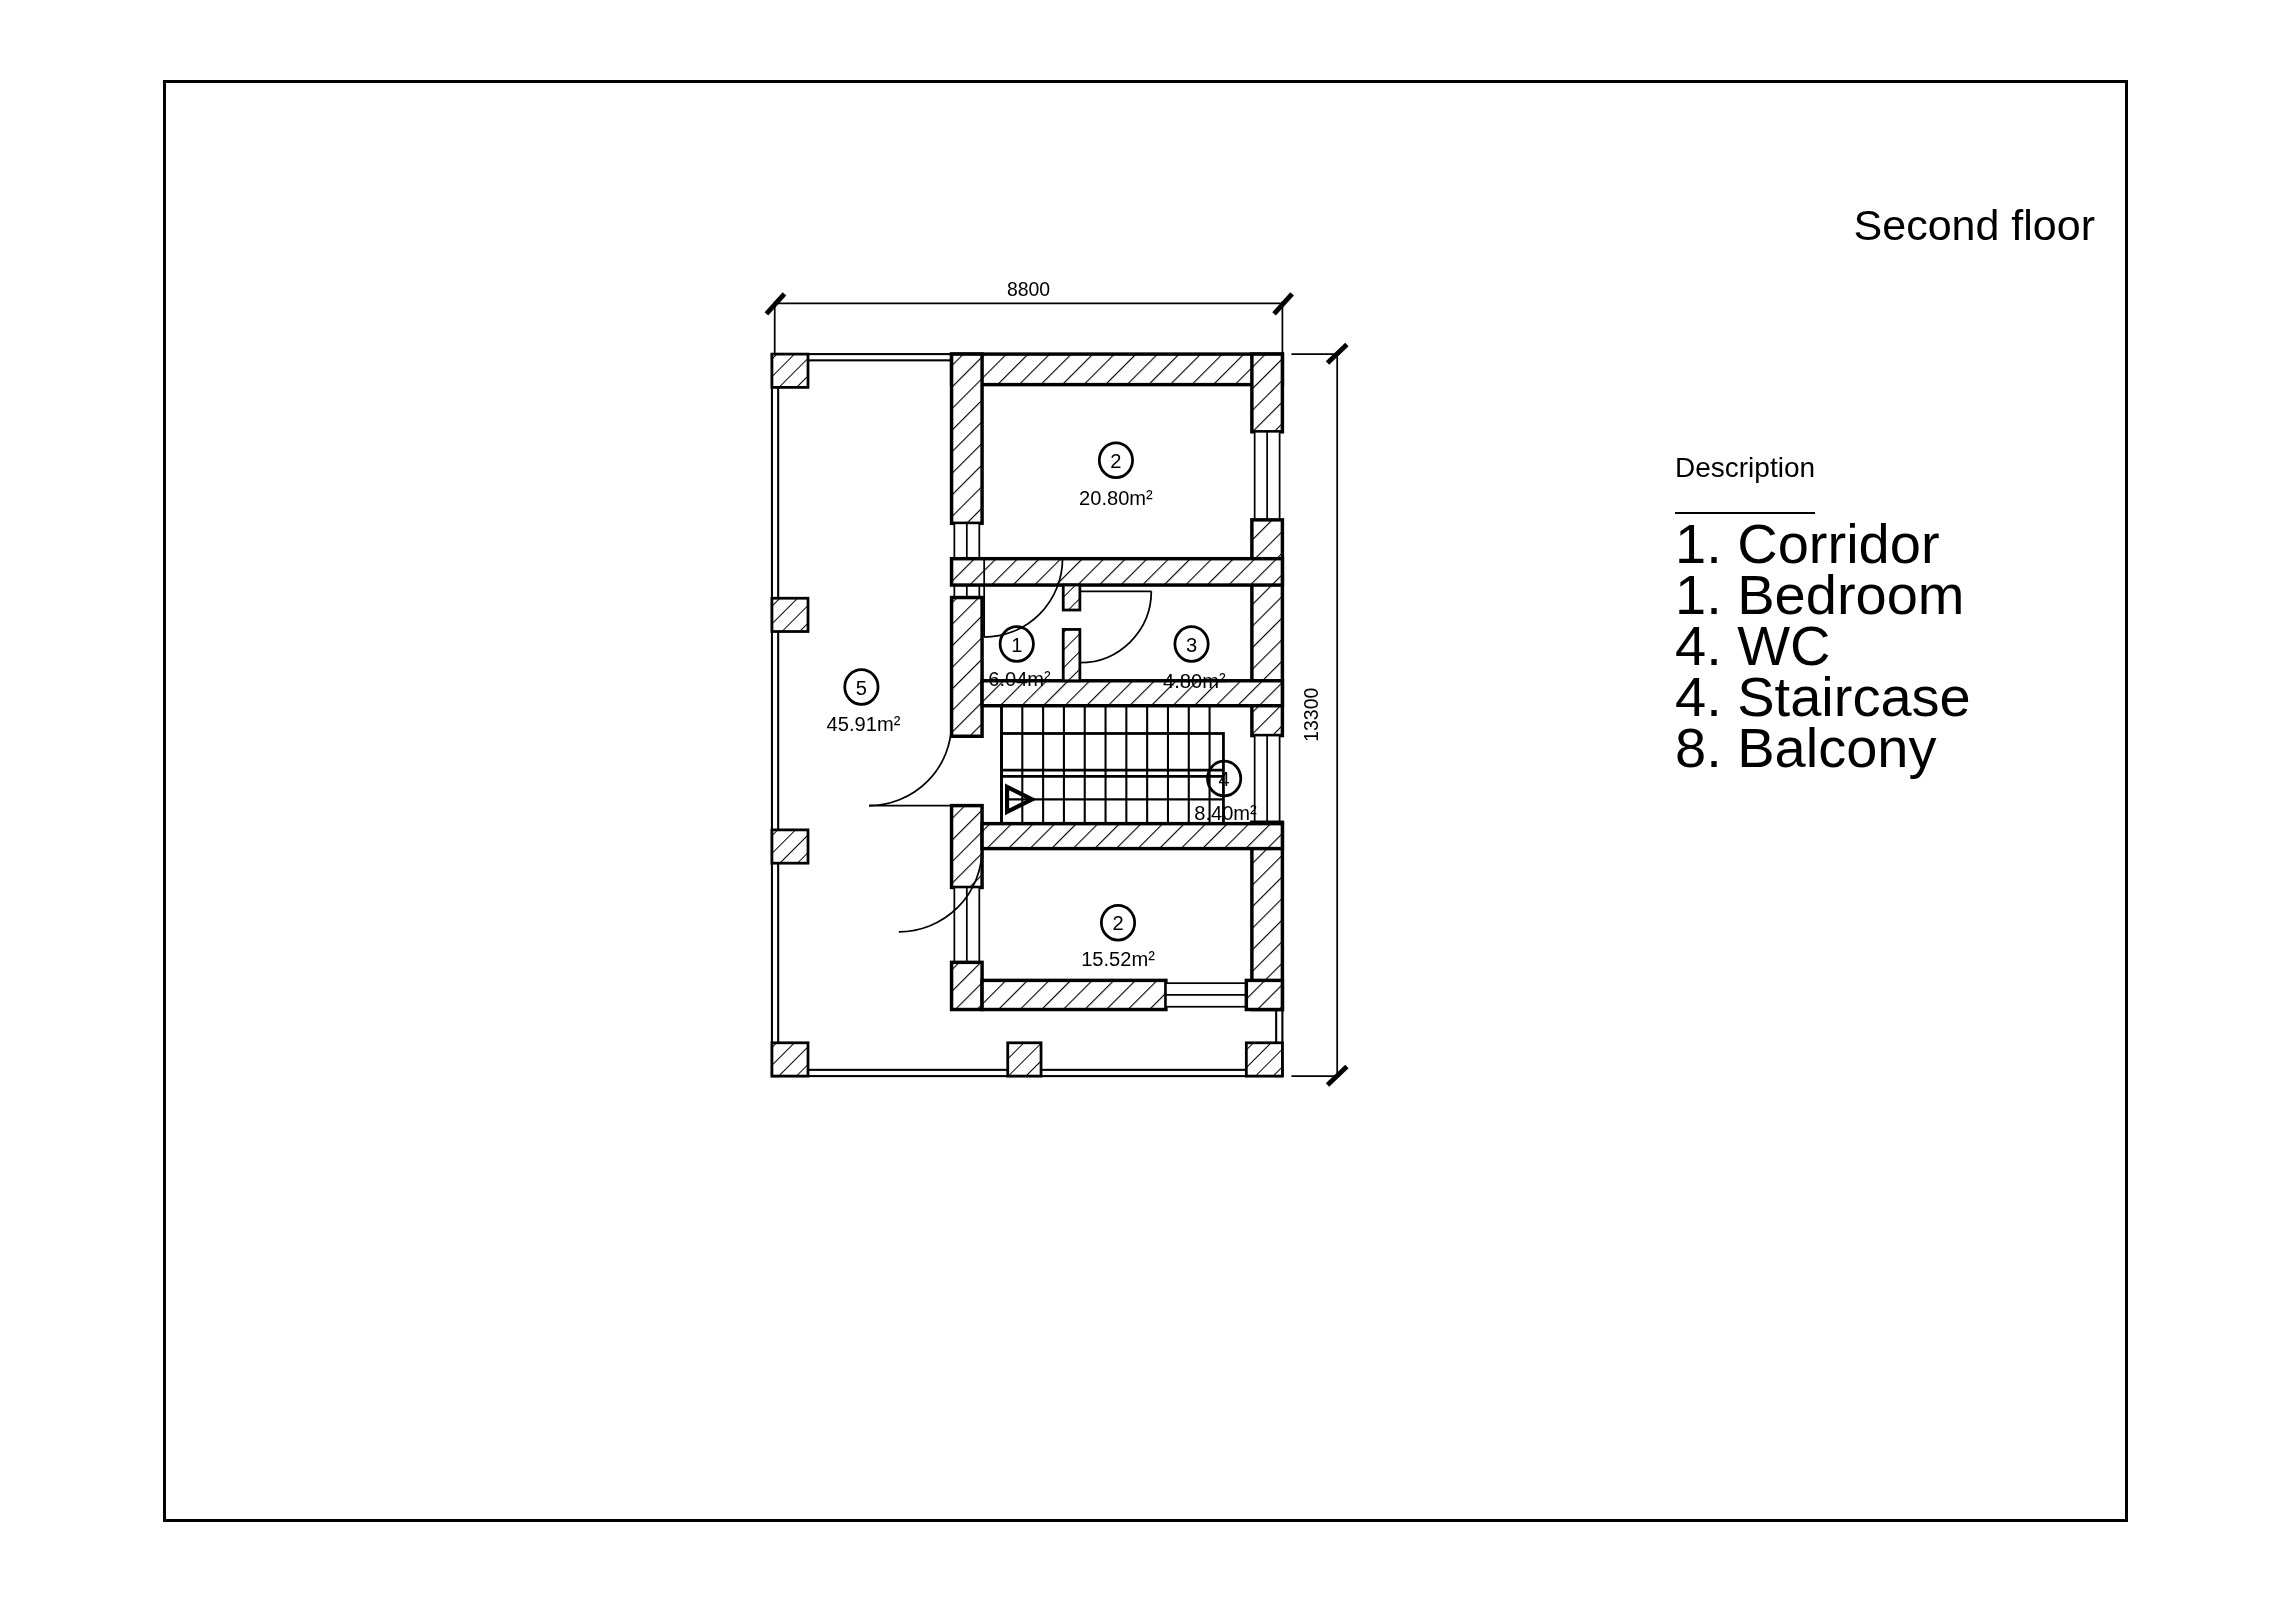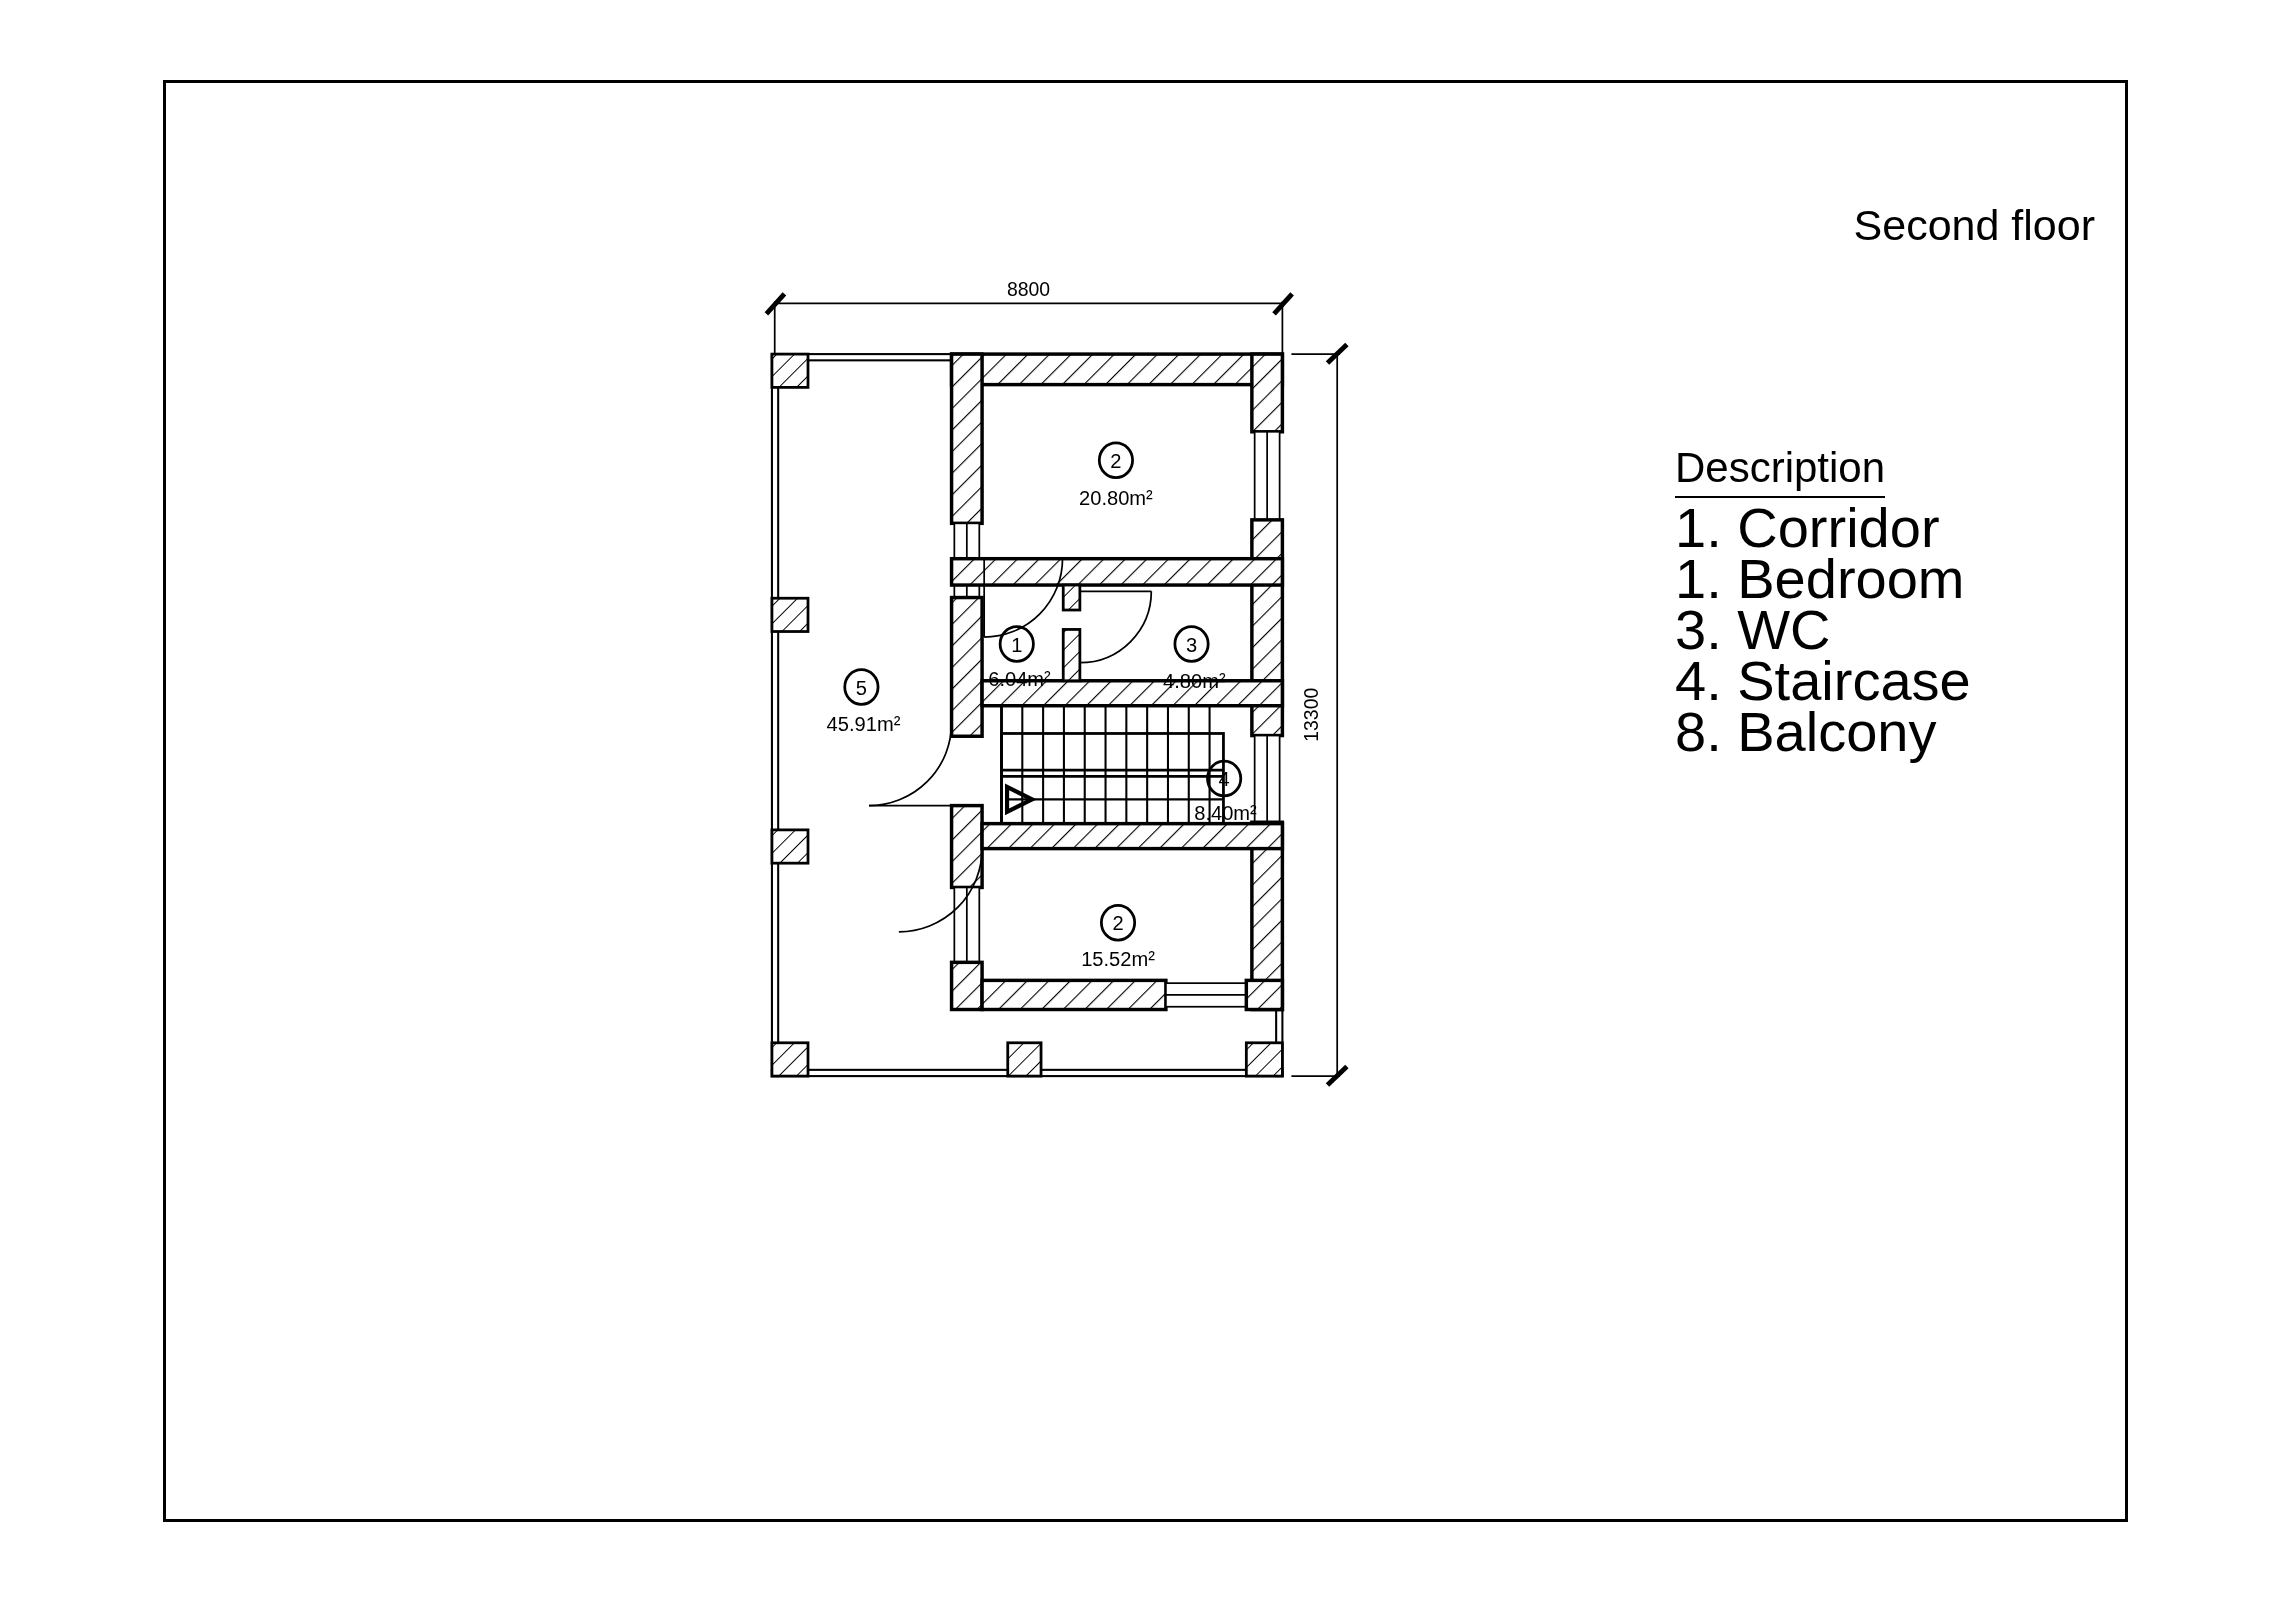--- a/index.html
+++ b/index.html
@@ -47,25 +47,25 @@
   }
 
   
   #legend {
     position: absolute;
     left: 1675px;
     top: 443px;
     color: #000;
   }
   #legend-title {
-    font-size: 42px;
+    font-size: 28px;
     line-height: 50px;
     display: inline-block;
     border-bottom: 2.8px solid #000;
-    padding-bottom: 3px;
+    padding-bottom: 19px;
   }
   #legend-list {
     margin: 4.2px 0 0 0;
     padding: 0;
     list-style: none;
   }
   #legend-list li {
     font-size: 56px;
     line-height: 51px;
     white-space: nowrap;
@@ -106,21 +106,21 @@
 
   <div id="page-frame"></div>
 
   <div id="drawing-title">Second floor</div>
 
   <div id="legend">
     <div id="legend-title">Description</div>
     <ul id="legend-list">
       <li>1. Corridor</li>
       <li>1. Bedroom</li>
-      <li>3. WC</li>
+      <li>4. WC</li>
       <li>4. Staircase</li>
       <li>8. Balcony</li>
     </ul>
   </div>
 
   <svg id="plan-svg" viewBox="0 0 3309 2339">
     <defs>
       <pattern id="wallhatch" width="22" height="22" patternUnits="userSpaceOnUse" patternTransform="rotate(45)">
         <rect width="22" height="22" fill="#ffffff"></rect>
         <line x1="0" y1="0" x2="0" y2="22" stroke="#000000" stroke-width="3.2"></line>

